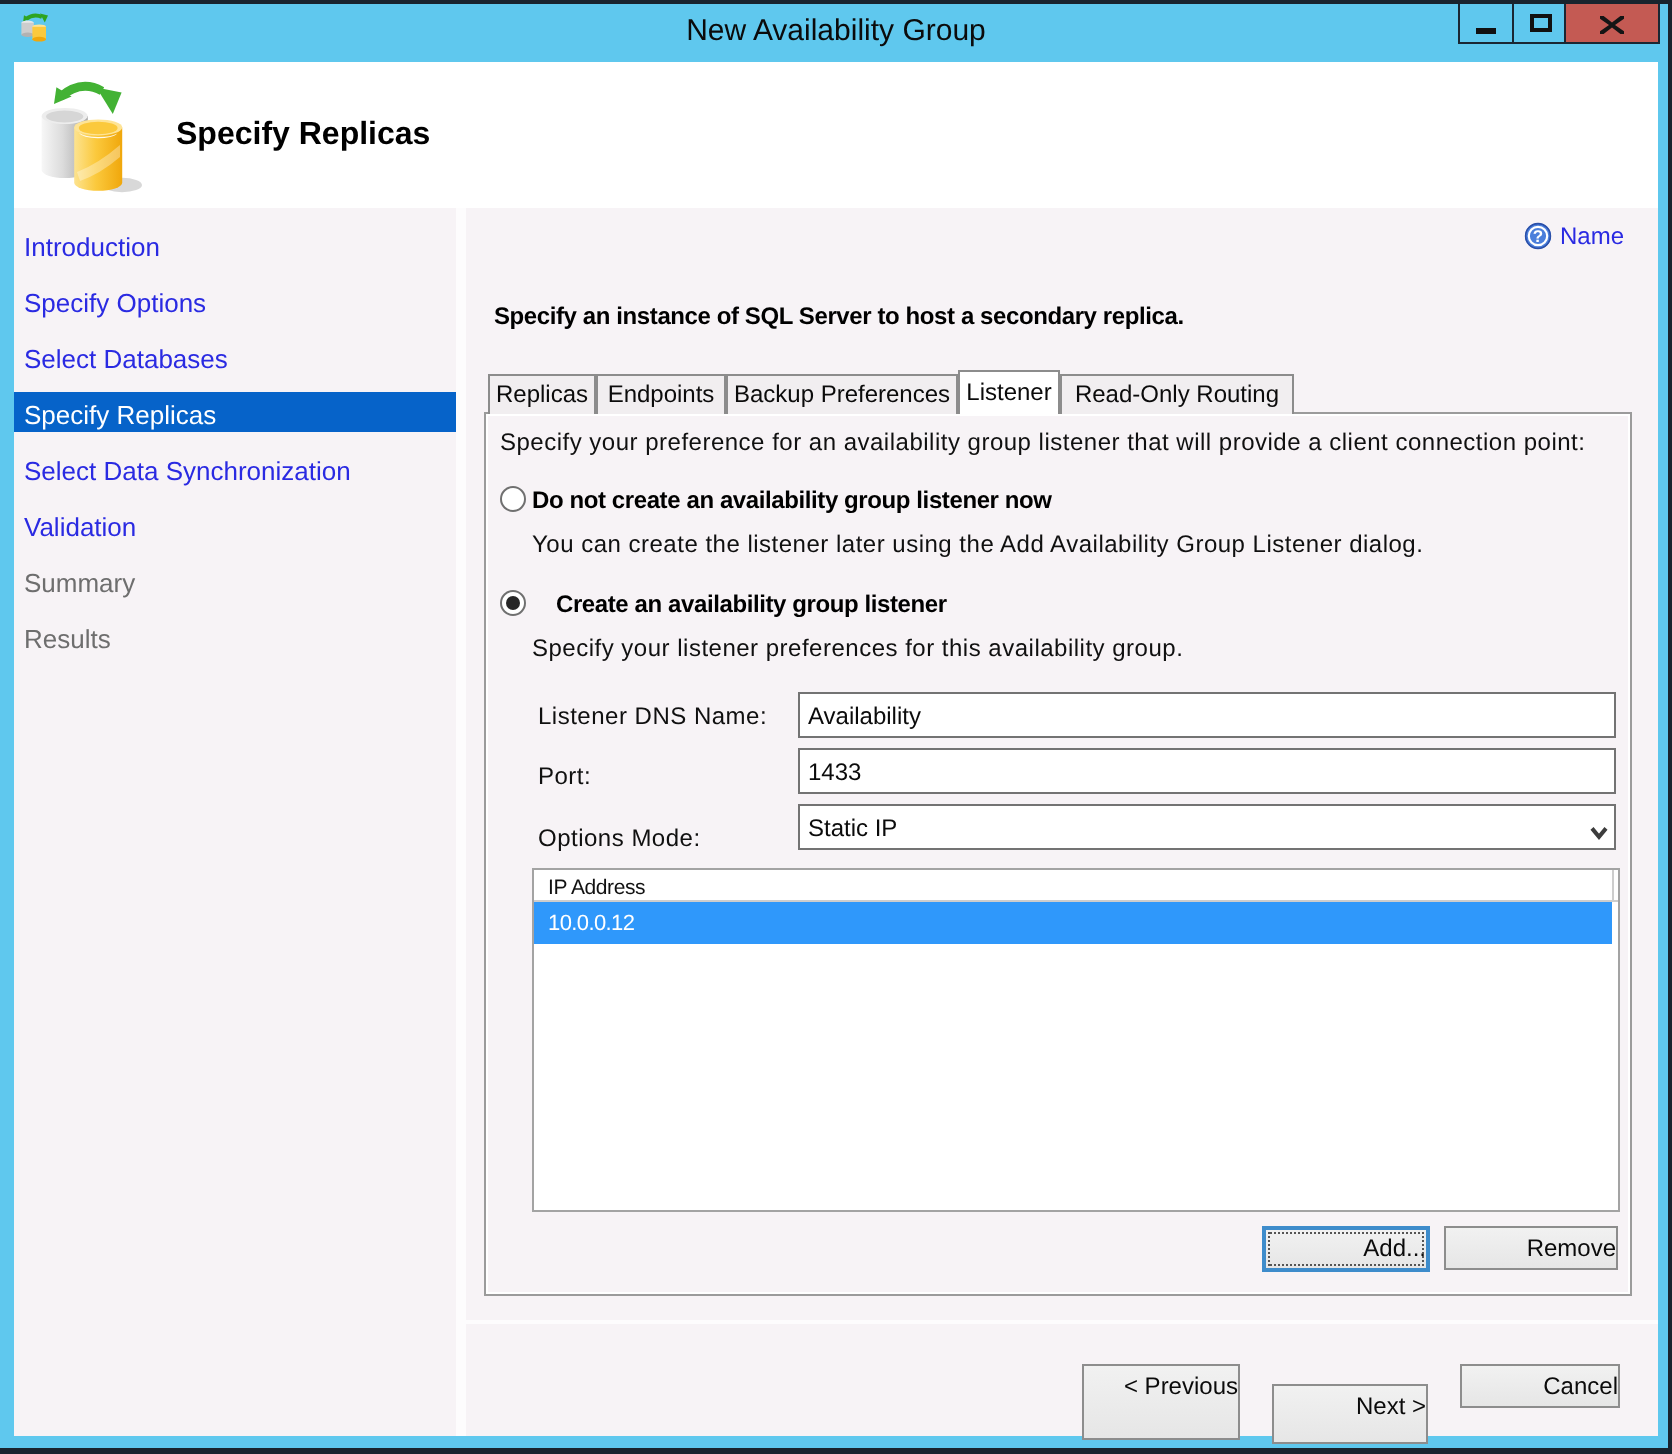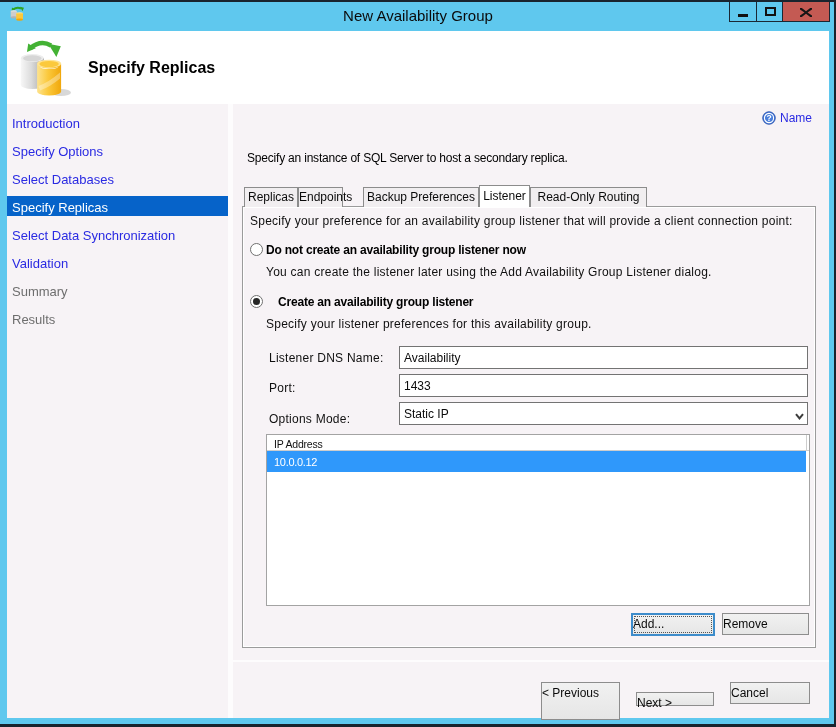--- a/index.html
+++ b/index.html
@@ -26,42 +26,42 @@
   #nav { left:7px; top:104px; width:221px; height:614px; background:#f7f3f6; }
   #divider { left:228px; top:104px; width:5px; height:614px; background:#fdfcfd; }
   #content { left:233px; top:104px; width:596px; height:614px; background:#f7f3f6; }
   .navitem { left:12px; font-size:13px; color:#2a2ae2; white-space:nowrap; }
   .navgray { color:#6e6e6e; }
   #navsel { left:7px; top:196px; width:221px; height:20px; background:#0663c9; }
   #navseltext { left:12px; top:199.5px; font-size:13px; color:#ffffff; }
   
   #helptext { left:780px; top:111px; font-size:12px; color:#2a2ae2; }
   
-  #instr { left:247px; top:151px; letter-spacing:-0.2px; font-size:12px; font-weight:normal; color:#000; }
+  #instr { left:247px; top:151px; letter-spacing:-0.2px; font-size:12px; font-weight:bold; color:#000; }
   
   .tab { top:187px; height:20px; background:#f1eef0; border:1px solid #8c8c8c; border-bottom:none;
          font-size:12px; color:#0b0b0b; text-align:center; line-height:19px; }
   #tabL { top:185px; height:22px; background:#ffffff; z-index:5; line-height:21px; }
   
   #panel { left:242px; top:206px; width:574px; height:442px; border:1px solid #9b9b9b;
            box-shadow: inset 1px 1px 0 #ffffff, inset -1px -1px 0 #ffffff; background:#f7f3f6; }
   .t12 { font-size:12px; letter-spacing:0.25px; color:#101010; white-space:nowrap; }
   .b12 { font-size:12px; font-weight:bold; letter-spacing:-0.2px; color:#000; white-space:nowrap; }
   .radio { width:13px; height:13px; border-radius:50%; border:1px solid #707070; background:#fff; }
   .radio i { position:absolute; left:2px; top:2px; width:7px; height:7px; border-radius:50%; background:#262626; }
   
   .input { background:#fff; border:1px solid #737373; font-size:12px; color:#0b0b0b; padding-left:4px; }
   
   #list { left:266px; top:434px; width:544px; height:172px; background:#fff; border:1px solid #a3a3a3; }
   #listhdr { left:267px; top:435px; width:542px; height:16px; background:#ffffff; border-bottom:1px solid #cdcdcd; }
   #listcol { left:806px; top:435px; width:1px; height:16px; background:#cdcdcd; }
   #listsel { left:267px; top:451px; width:539px; height:21px; background:#2f98fb; }
   
   .btn { background:linear-gradient(#f1f1f1,#e6e6e6); border:1px solid #8d8d8d; font-size:12px;
-         color:#0b0b0b; text-align:left; }
+         color:#0b0b0b; text-align:right; }
   
   #fsep { left:233px; top:660px; width:596px; height:2px; background:#fdfcfd; }
 </style>
 </head>
 <body>
   <div class="abs" id="titlebar"></div>
   <div class="abs" id="leftedge"></div>
   <div class="abs" id="rightedge"></div>
   <div class="abs" id="bottomedge"></div>
   <div class="abs" id="rightdark"></div>
@@ -134,21 +134,21 @@
     <circle cx="7" cy="7" r="6.2" fill="none" stroke="#2b4fa8" stroke-width="0.8"></circle>
     <circle cx="7" cy="7" r="4.6" fill="none" stroke="#ffffff" stroke-width="1.1"></circle>
     <text x="7" y="10" font-size="8.5" font-weight="bold" fill="#fff" text-anchor="middle" font-family="Liberation Sans">?</text>
   </svg>
   <div class="abs" id="helptext">Name</div>
 
   <div class="abs" id="instr">Specify an instance of SQL Server to host a secondary replica.</div>
 
   <div class="abs" id="panel"></div>
   <div class="abs tab" style="left:244px;width:54px;">Replicas</div>
-  <div class="abs tab" style="left:298px;width:45px;">Endpoints</div>
+  <div class="abs tab" style="left:298px;width:65px;">Endpoints</div>
   <div class="abs tab" style="left:363px;width:116px;">Backup Preferences</div>
   <div class="abs tab" id="tabL" style="left:479px;width:51px;">Listener</div>
   <div class="abs tab" style="left:530px;width:117px;">Read-Only Routing</div>
 
   <div class="abs t12" style="left:238px;top:214px;margin-left:12px;">Specify your preference for an availability group listener that will provide a client connection point:</div>
 
   <div class="abs radio" style="left:250px;top:243px;"></div>
   <div class="abs b12" style="left:266px;top:243px;">Do not create an availability group listener now</div>
   <div class="abs t12" style="left:266px;top:265px;">You can create the listener later using the Add Availability Group Listener dialog.</div>
 
@@ -175,14 +175,14 @@
   <div class="abs" id="listsel"></div>
   <div class="abs" style="left:274px;top:456px;font-size:11px;letter-spacing:-0.3px;color:#fff;">10.0.0.12</div>
 
   <div class="abs btn" style="left:631px;top:613px;width:84px;height:23px;border:2px solid #3e8ccb;line-height:19px;">
     <div style="position:absolute;inset:1px;border:1px dotted #555;"></div>Add...
   </div>
   <div class="abs btn" style="left:722px;top:613px;width:87px;height:22px;line-height:20px;">Remove</div>
 
   <div class="abs" id="fsep"></div>
   <div class="abs btn" style="left:541px;top:682px;width:79px;height:38px;line-height:20px;">&lt; Previous</div>
-  <div class="abs btn" style="left:636px;top:692px;width:78px;height:14px;line-height:20px;">Next &gt;</div>
+  <div class="abs btn" style="left:636px;top:692px;width:78px;height:30px;line-height:20px;">Next &gt;</div>
   <div class="abs btn" style="left:730px;top:682px;width:80px;height:22px;line-height:20px;">Cancel</div>
 
 </body></html>

